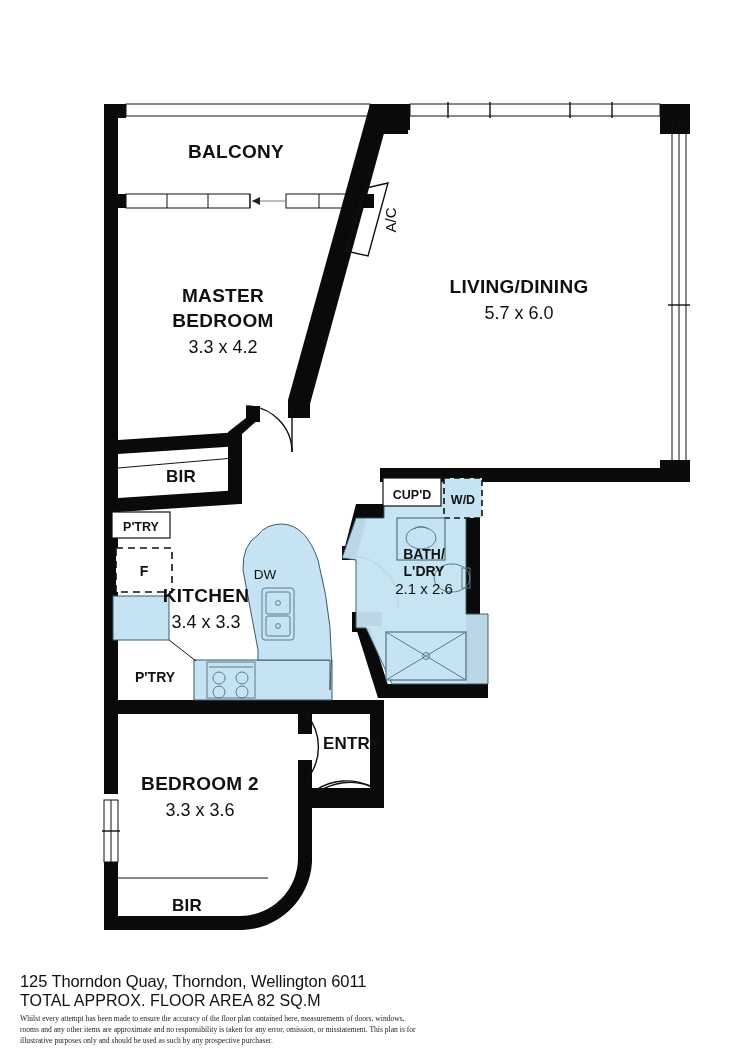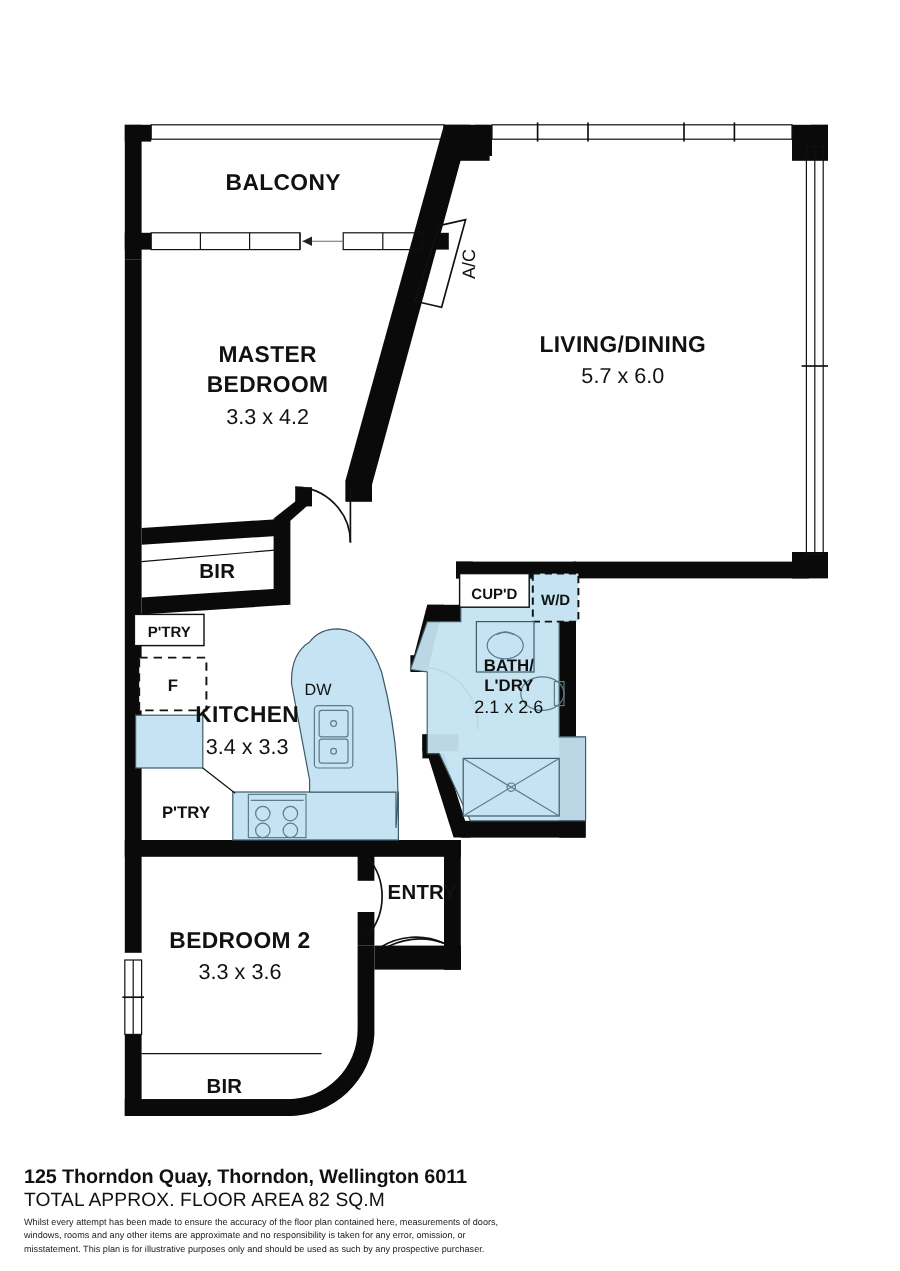--- a/index.html
+++ b/index.html
@@ -67,32 +67,31 @@
     top: 972px;
     width: 430px;
   }
   .caption-address {
     font-family: "Liberation Sans", sans-serif;
     font-size: 16.5px;
     color: #111;
     letter-spacing: -0.1px;
     line-height: 1.1;
     white-space: nowrap;
-    font-weight: bold;
   }
   .caption-area {
     font-family: "Liberation Sans", sans-serif;
     font-size: 16px;
     color: #111;
     letter-spacing: 0.1px;
     margin-top: 2px;
     white-space: nowrap;
   }
   .caption-disclaimer {
-    font-family: Liberation Sans, sans-serif;
+    font-family: Liberation Serif, serif;
     font-size: 7.6px;
     color: #1b1b1b;
     line-height: 1.42;
     margin-top: 4px;
     width: 400px;
   }
 </style>
 </head>
 <body>
 

